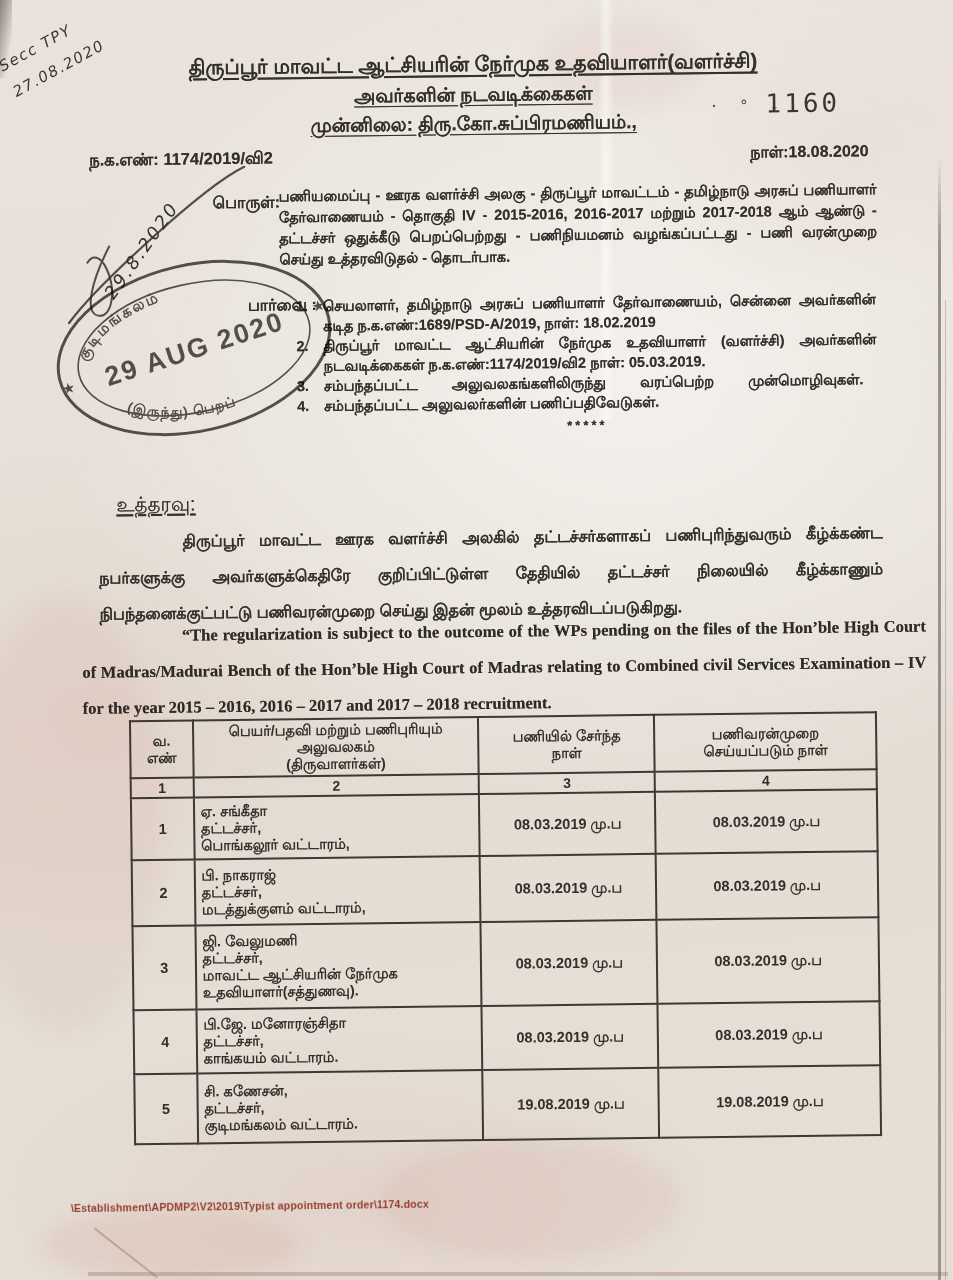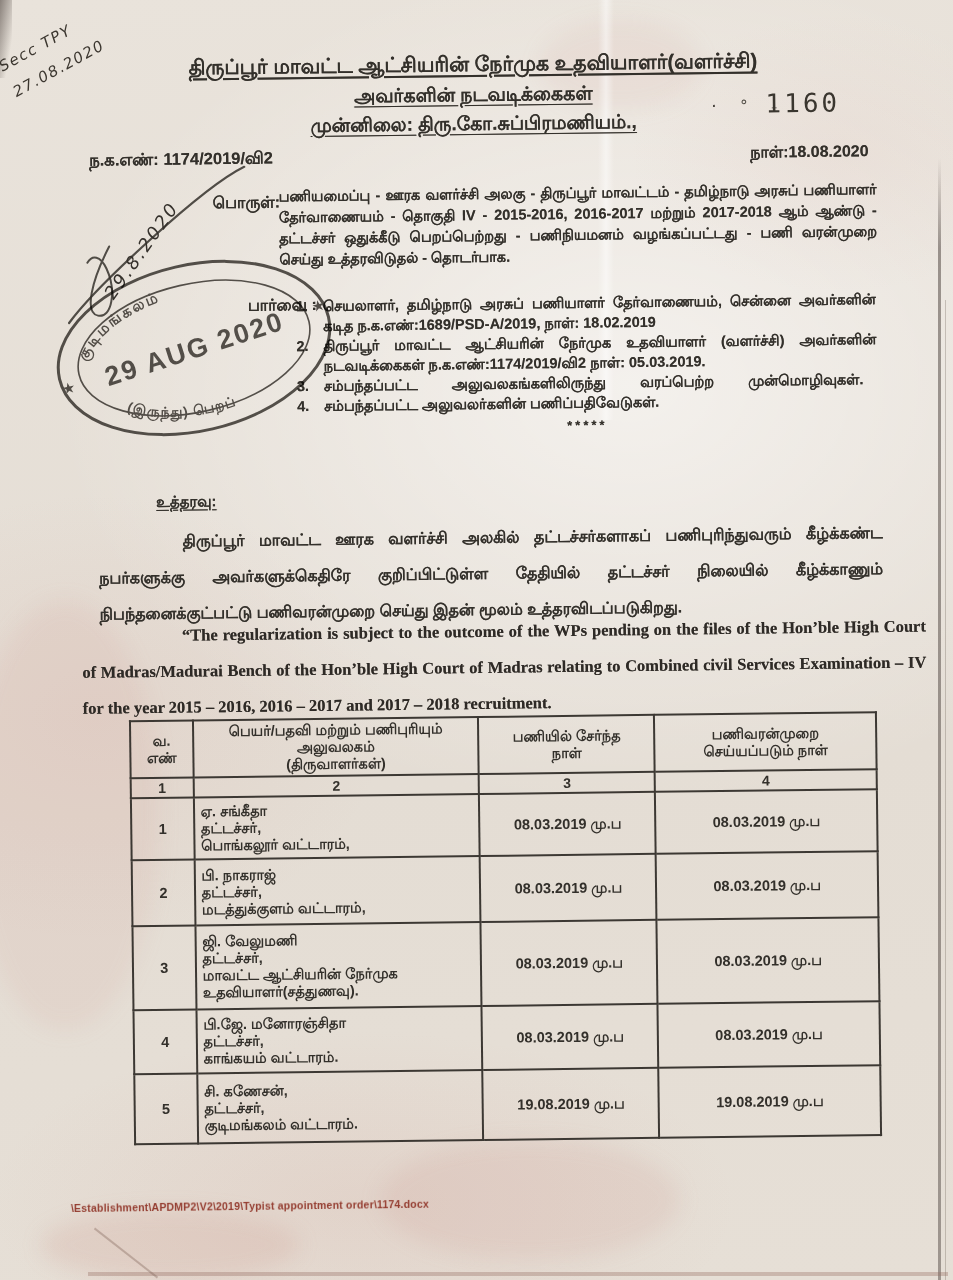--- a/index.html
+++ b/index.html
@@ -50,22 +50,22 @@
     line-height:21px;text-align:justify;}
 
   .parvai-label{position:absolute;left:252px;top:294px;font-size:16px;font-weight:bold;}
   .ref-items{position:absolute;left:300px;top:294px;width:580px;font-size:14.5px;font-weight:bold;line-height:20px;}
   .ref-item{display:flex;}
   .ref-item .n{width:27px;flex:none;}
   .ref-item .t{flex:1;text-align:justify;}
   .ref-item .t.spread{word-spacing:30px;}
   .ref-sep{text-align:center;font-size:13px;letter-spacing:3px;margin-top:3px;}
 
-  .order-heading{position:absolute;left:118px;top:489px;font-size:15px;font-weight:bold;
-    text-decoration:underline;text-underline-offset:3px;margin-left:40px;}
+  .order-heading{position:absolute;left:118px;top:489px;font-size:20px;font-weight:normal;
+    text-decoration:underline;text-underline-offset:3px;}
   .order-tamil{position:absolute;left:100px;top:520px;width:784px;font-size:16px;font-weight:bold;
     line-height:36px;text-align:justify;text-indent:84px;}
   .order-english{position:absolute;left:82px;top:614px;width:844px;font-family:"Liberation Serif",serif;
     font-size:16.5px;font-weight:bold;line-height:36px;text-align:justify;text-indent:100px;color:#2e2a26;}
 
   
   table.doc{position:absolute;left:128px;top:716px;width:748px;border-collapse:collapse;table-layout:fixed;}
   table.doc td{border:2px solid #3c3833;padding:2px 6px;font-size:14.5px;font-weight:bold;
     line-height:1.18;overflow:hidden;vertical-align:middle;}
   td.c-num{text-align:center;}

